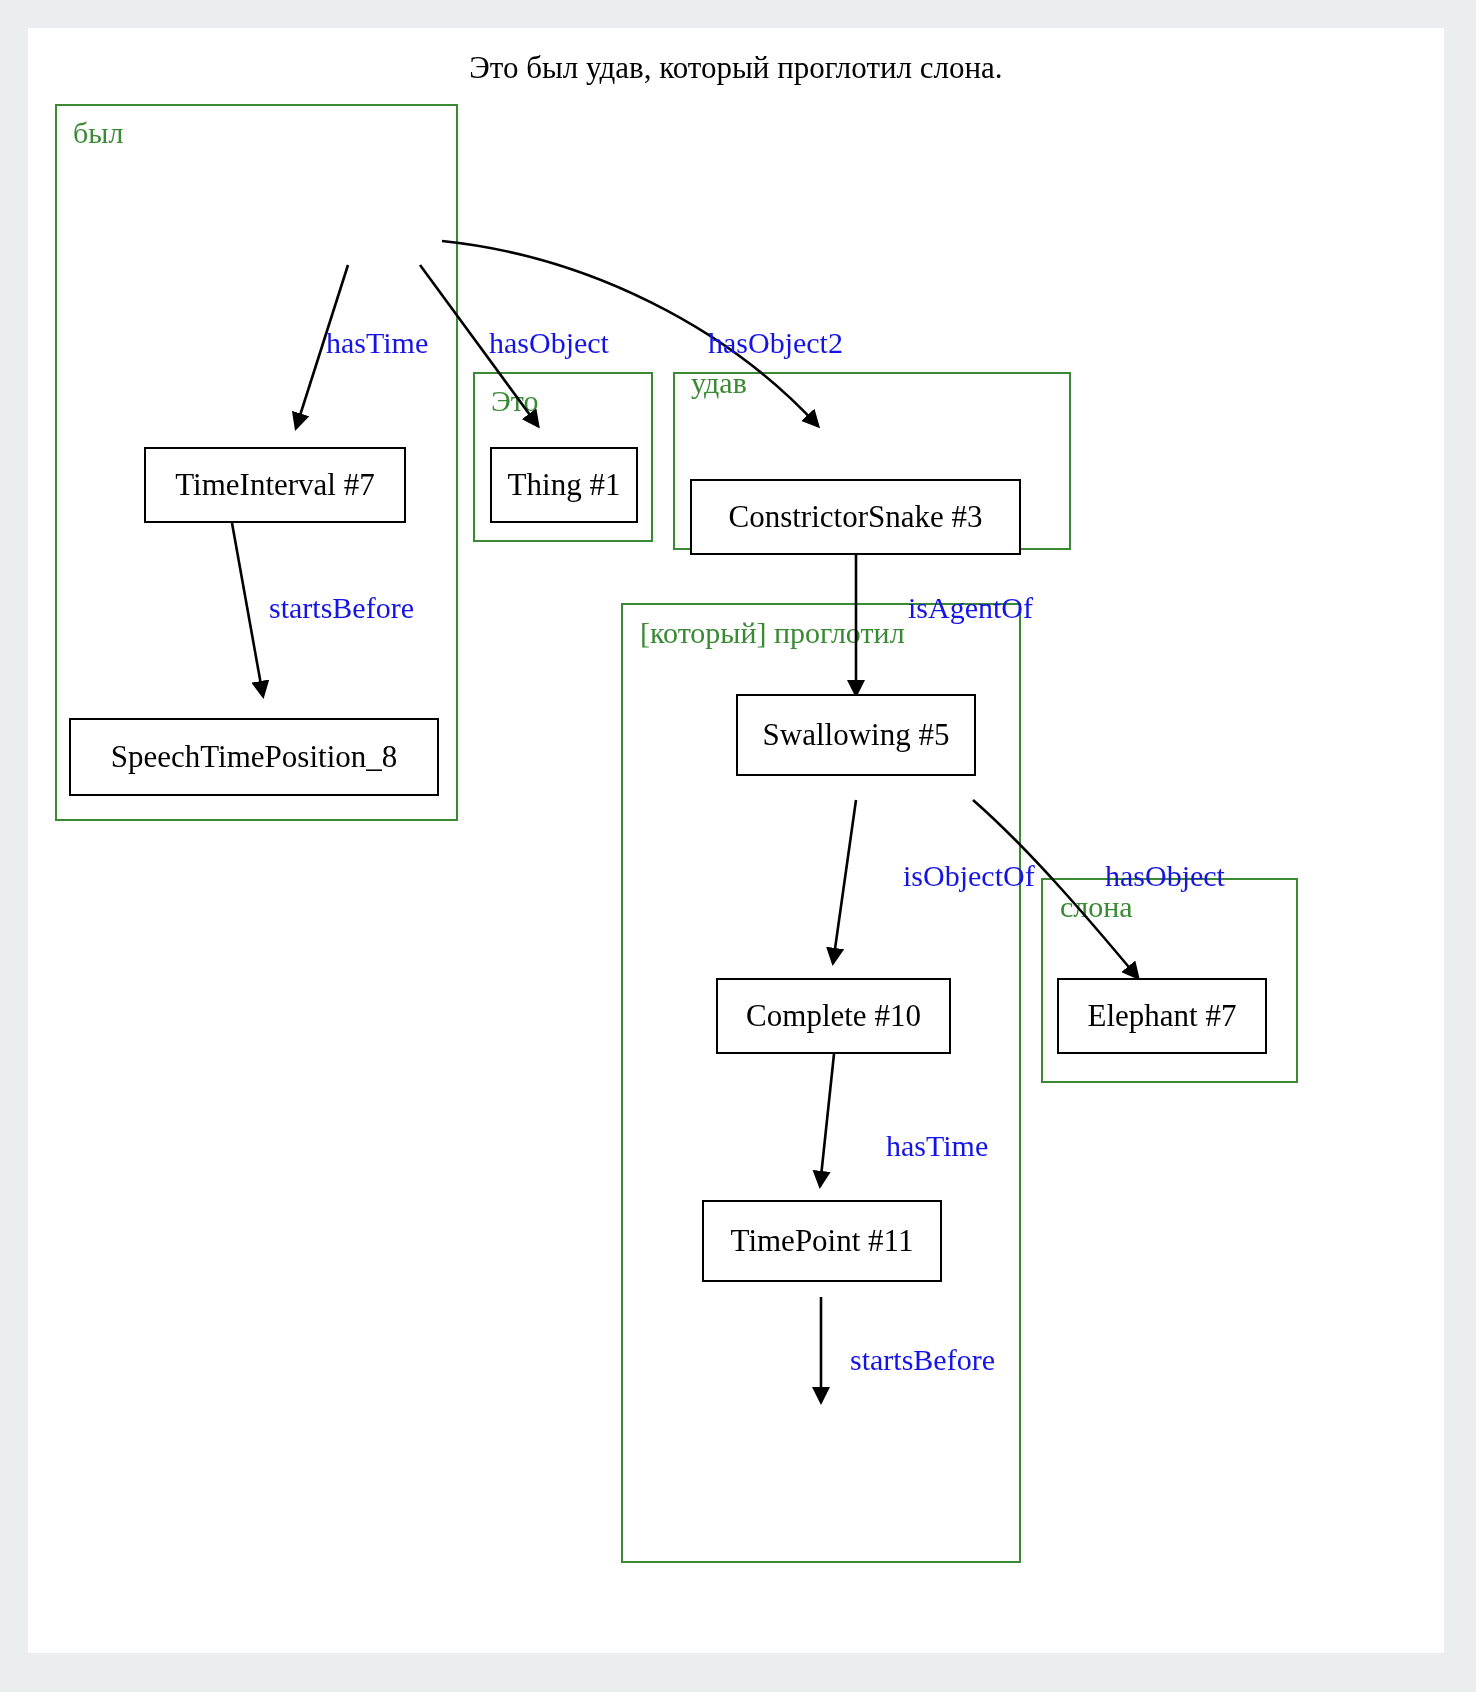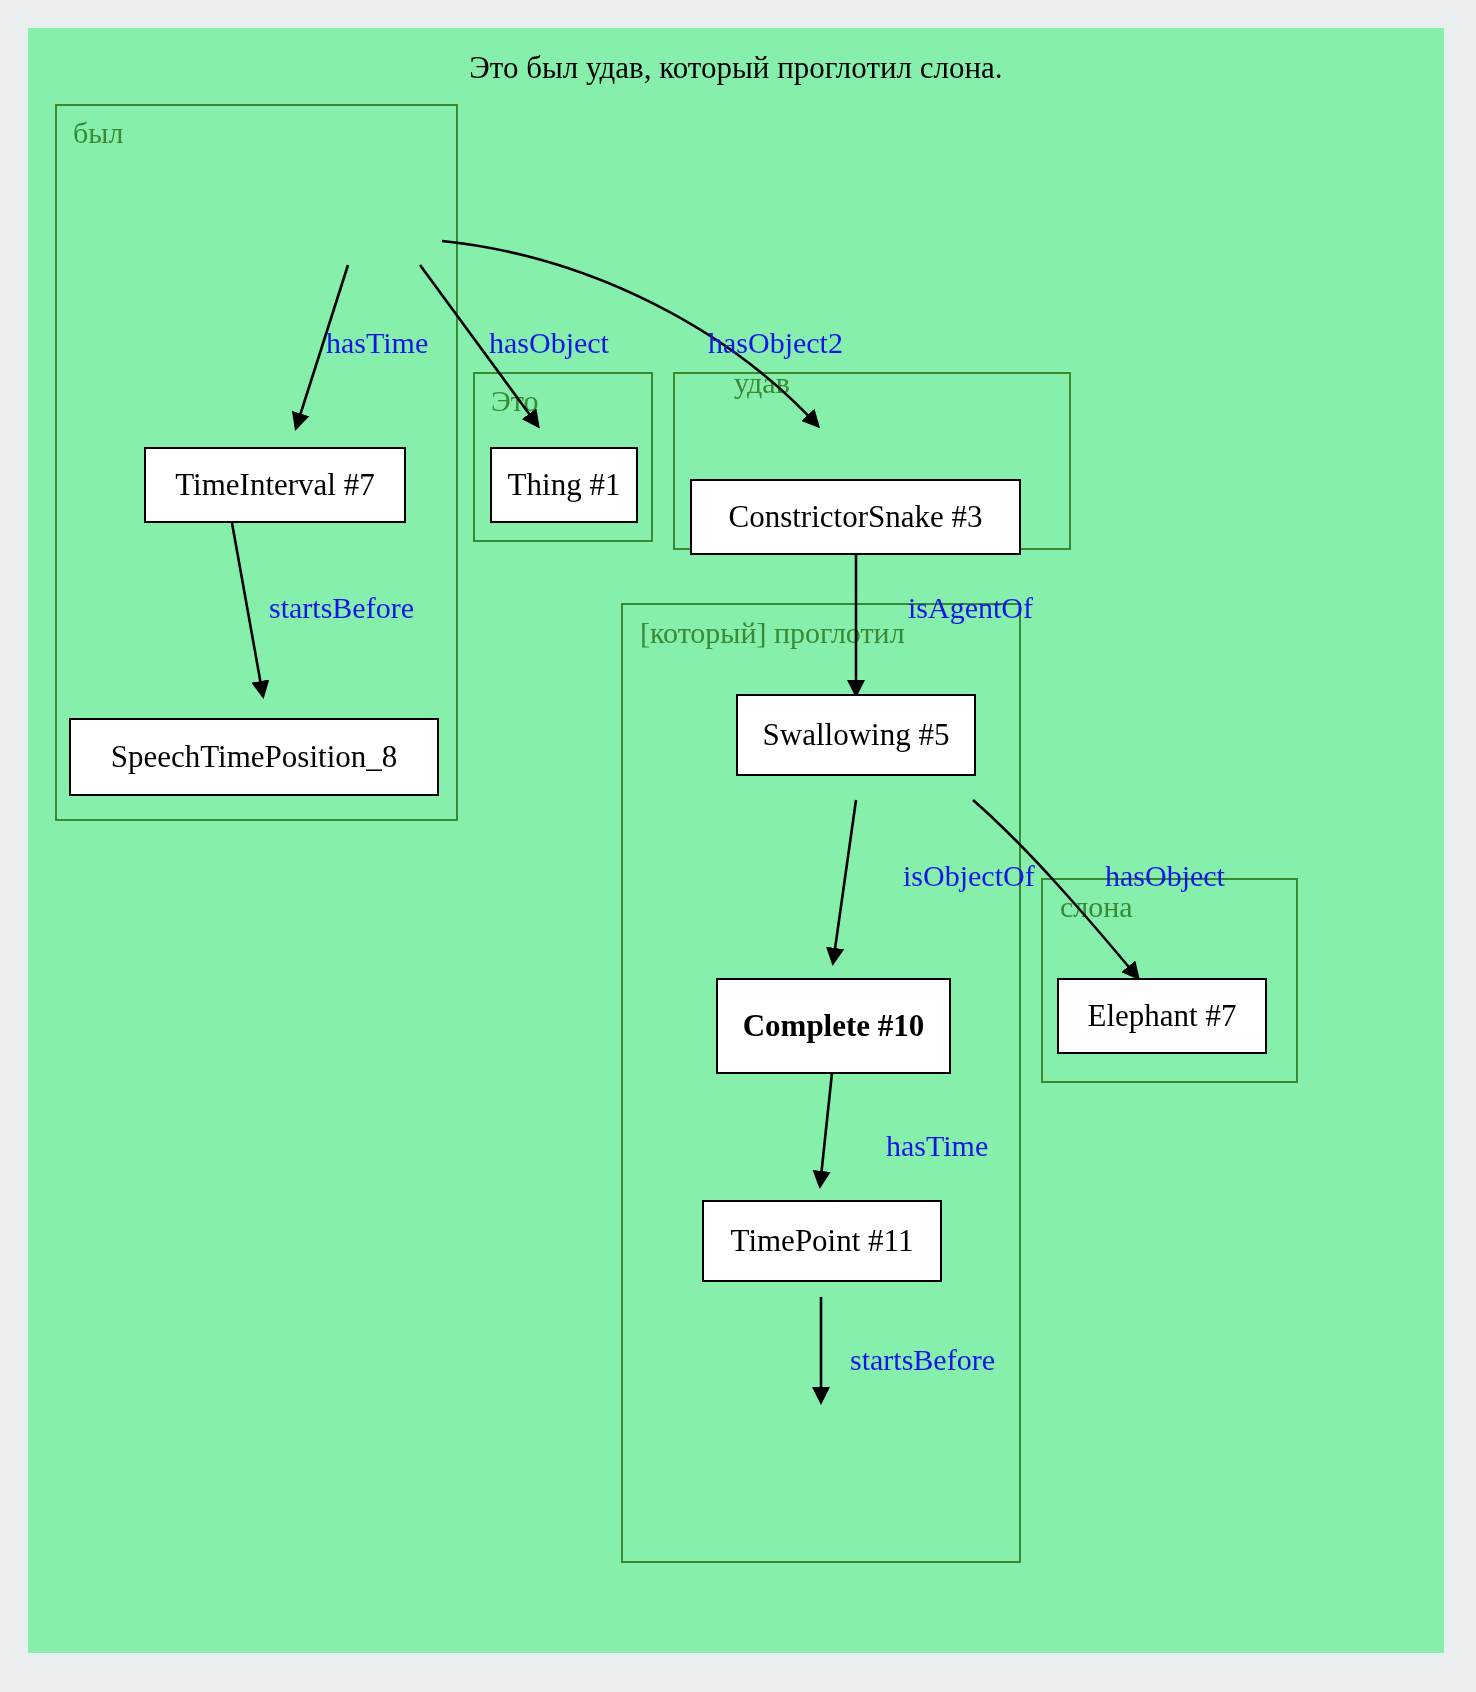--- a/index.html
+++ b/index.html
@@ -11,21 +11,21 @@
     width: 1476px;
     height: 1692px;
     font-family: "Liberation Serif", "DejaVu Serif", serif;
   }
   #canvas {
     position: absolute;
     left: 28px;
     top: 28px;
     width: 1416px;
     height: 1625px;
-    background: #86efac;
+    background: #ffffff;
     overflow: hidden;
   }
   #graph-svg {
     position: absolute;
     left: 0;
     top: 0;
     width: 1416px;
     height: 1625px;
   }
   .diagram-title {
@@ -78,21 +78,21 @@
 
   <div class="diagram-title" style="top:22px;">Это был удав, который проглотил слона.</div>
 
   <div class="cluster-box" style="left:27px; top:76px; width:403px; height:717px;"></div>
   <div class="cluster-label" style="left:45px; top:90px;">был</div>
 
   <div class="cluster-box" style="left:445px; top:344px; width:180px; height:170px;"></div>
   <div class="cluster-label" style="left:463px; top:358px;">Это</div>
 
   <div class="cluster-box" style="left:645px; top:344px; width:398px; height:178px;"></div>
-  <div class="cluster-label" style="left:663px; top:340px;margin-left:43px;">удав</div>
+  <div class="cluster-label" style="left:663px; top:340px;">удав</div>
 
   <div class="cluster-box" style="left:593px; top:575px; width:400px; height:960px;"></div>
   <div class="cluster-label" style="left:612px; top:590px;">[который] проглотил</div>
 
   <div class="cluster-box" style="left:1013px; top:850px; width:257px; height:205px;"></div>
   <div class="cluster-label" style="left:1032px; top:864px;">слона</div>
 
   <svg id="graph-svg" viewBox="0 0 1416 1625">
     <defs>
       <marker id="arrow" viewBox="0 0 12 12" refX="10" refY="6" markerWidth="7" markerHeight="7" orient="auto-start-reverse">
@@ -143,21 +143,21 @@
   </div>
 
   <div class="node-box" style="left:662px; top:419px; width:331px; height:76px;margin-top:32px;">
     <span>ConstrictorSnake #3</span>
   </div>
 
   <div class="node-box" style="left:708px; top:666px; width:240px; height:82px;">
     <span>Swallowing #5</span>
   </div>
 
-  <div class="node-box" style="left:688px; top:950px; width:235px; height:96px;font-weight:bold;">
+  <div class="node-box" style="left:688px; top:950px; width:235px; height:76px;">
     <span>Complete #10</span>
   </div>
 
   <div class="node-box" style="left:1029px; top:950px; width:210px; height:76px;">
     <span>Elephant #7</span>
   </div>
 
   <div class="node-box" style="left:674px; top:1172px; width:240px; height:82px;">
     <span>TimePoint #11</span>
   </div>

